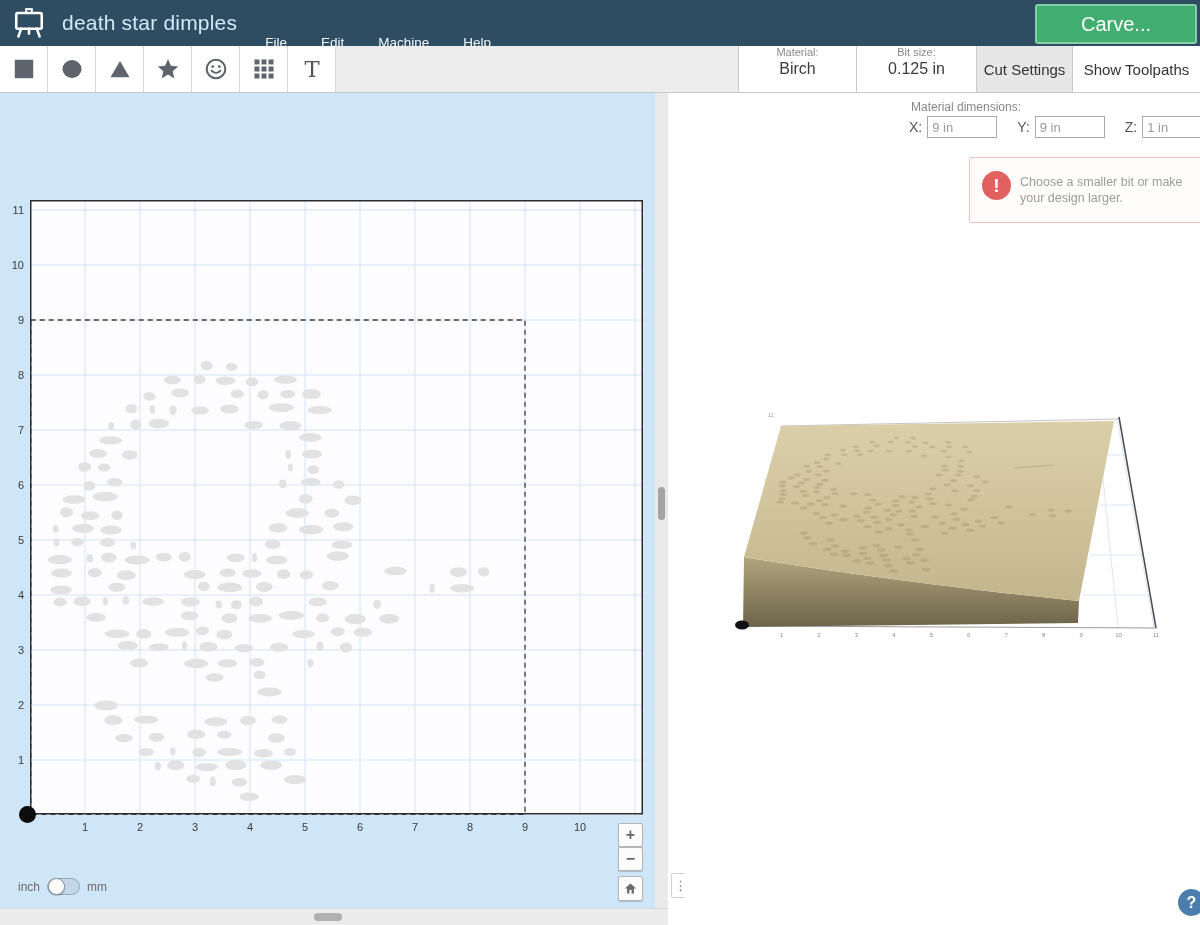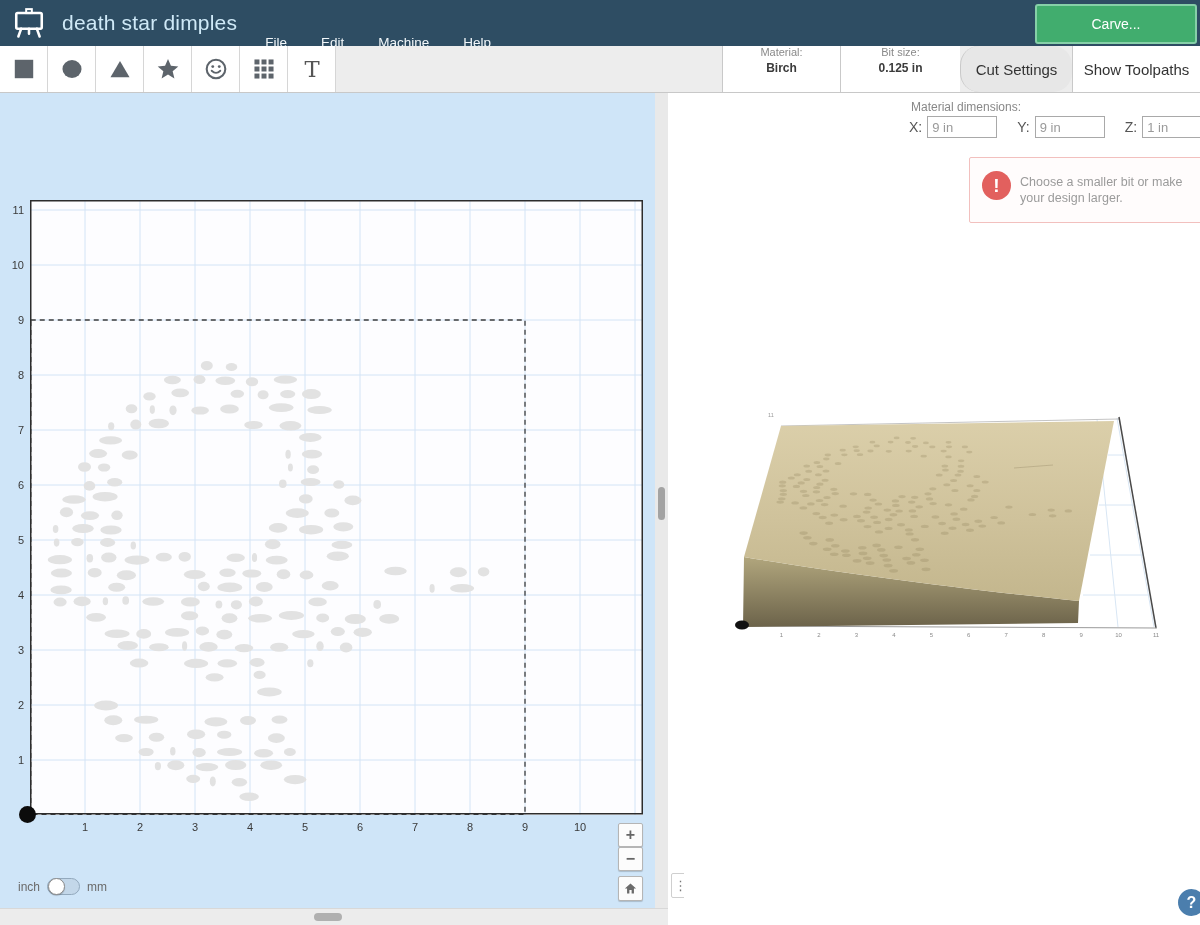--- a/index.html
+++ b/index.html
@@ -4,33 +4,33 @@
 <style>
   html,body{margin:0;padding:0;background:#fff;font-family:"Liberation Sans",sans-serif;}
   #app{position:relative;width:1200px;height:925px;overflow:hidden;background:#fff;}
 
   
   .topbar{position:absolute;left:0;top:0;width:1200px;height:46px;background:#2e4d63;display:flex;align-items:center;}
   .logo{width:38px;height:38px;margin-left:10px;flex:0 0 auto;display:flex;align-items:center;justify-content:center;}
   .app-title{margin-left:14px;font-size:21px;color:#cfe9f7;letter-spacing:.2px;white-space:nowrap;}
   .menu-bar{display:flex;margin-left:28px;gap:34px;}
   .menu-item{color:#f2f7fa;font-size:13.5px;cursor:default;margin-top:39px;}
-  .carve-btn{position:absolute;right:3px;top:4px;width:158px;height:36px;background:#41ad6e;border:2px solid #86d0a8;border-radius:3px;color:#fff;font-size:14px;display:flex;align-items:center;justify-content:center;text-align:right;}
+  .carve-btn{position:absolute;right:3px;top:4px;width:158px;height:36px;background:#41ad6e;border:2px solid #86d0a8;border-radius:3px;color:#fff;font-size:20px;display:flex;align-items:center;justify-content:center;text-align:right;}
 
   
   .toolbar{position:absolute;left:0;top:46px;width:1200px;height:46px;background:#ededed;border-bottom:1px solid #c8c8c8;display:flex;}
   .tool-cell{width:48px;height:46px;background:#fff;border-right:1px solid #d6d6d6;display:flex;align-items:center;justify-content:center;box-sizing:border-box;}
   .tb-spacer{flex:1;}
   .tb-sec{height:46px;box-sizing:border-box;border-left:1px solid #c9c9c9;display:flex;flex-direction:column;align-items:center;background:#fff;}
   .tb-sec .lab{font-size:11px;color:#8a8a8a;line-height:13px;}
-  .tb-sec .val{font-size:12px;color:#3b3b3b;line-height:19px;font-weight:bold;}
+  .tb-sec .val{font-size:16px;color:#3b3b3b;line-height:19px;}
   .sec-material{width:118px;}
   .sec-bit{width:120px;}
   .tab{height:46px;box-sizing:border-box;border-left:1px solid #c9c9c9;display:flex;align-items:center;justify-content:center;font-size:15px;color:#333;}
-  .tab-cut{width:112px;background:#e7e7e7;border-radius:19px;}
+  .tab-cut{width:96px;background:#e7e7e7;}
   .tab-show{width:128px;background:#fff;}
 
   
   .canvas-panel{position:absolute;left:0;top:93px;width:655px;height:815px;background:#cfe5f8;}
   #grid-holder{position:absolute;left:30px;top:107px;width:613px;height:615px;}
   .ytick{position:absolute;width:24px;left:0;text-align:right;font-size:11px;color:#3a3a3a;height:14px;line-height:14px;}
   .xtick{position:absolute;width:18px;text-align:center;top:727px;font-size:11px;color:#3a3a3a;height:14px;line-height:14px;}
   .origin-dot{position:absolute;left:19px;top:713px;width:17px;height:17px;border-radius:50%;background:#0c0c0c;}
   .zoom-btn{position:absolute;left:618px;width:25px;height:24px;background:#fcfcfc;border:1px solid #b5b5b5;border-radius:2px;box-sizing:border-box;display:flex;align-items:center;justify-content:center;font-size:16px;font-weight:bold;color:#666;box-shadow:0 1px 1px rgba(0,0,0,.18);}
   .zb-plus{top:730px;}

